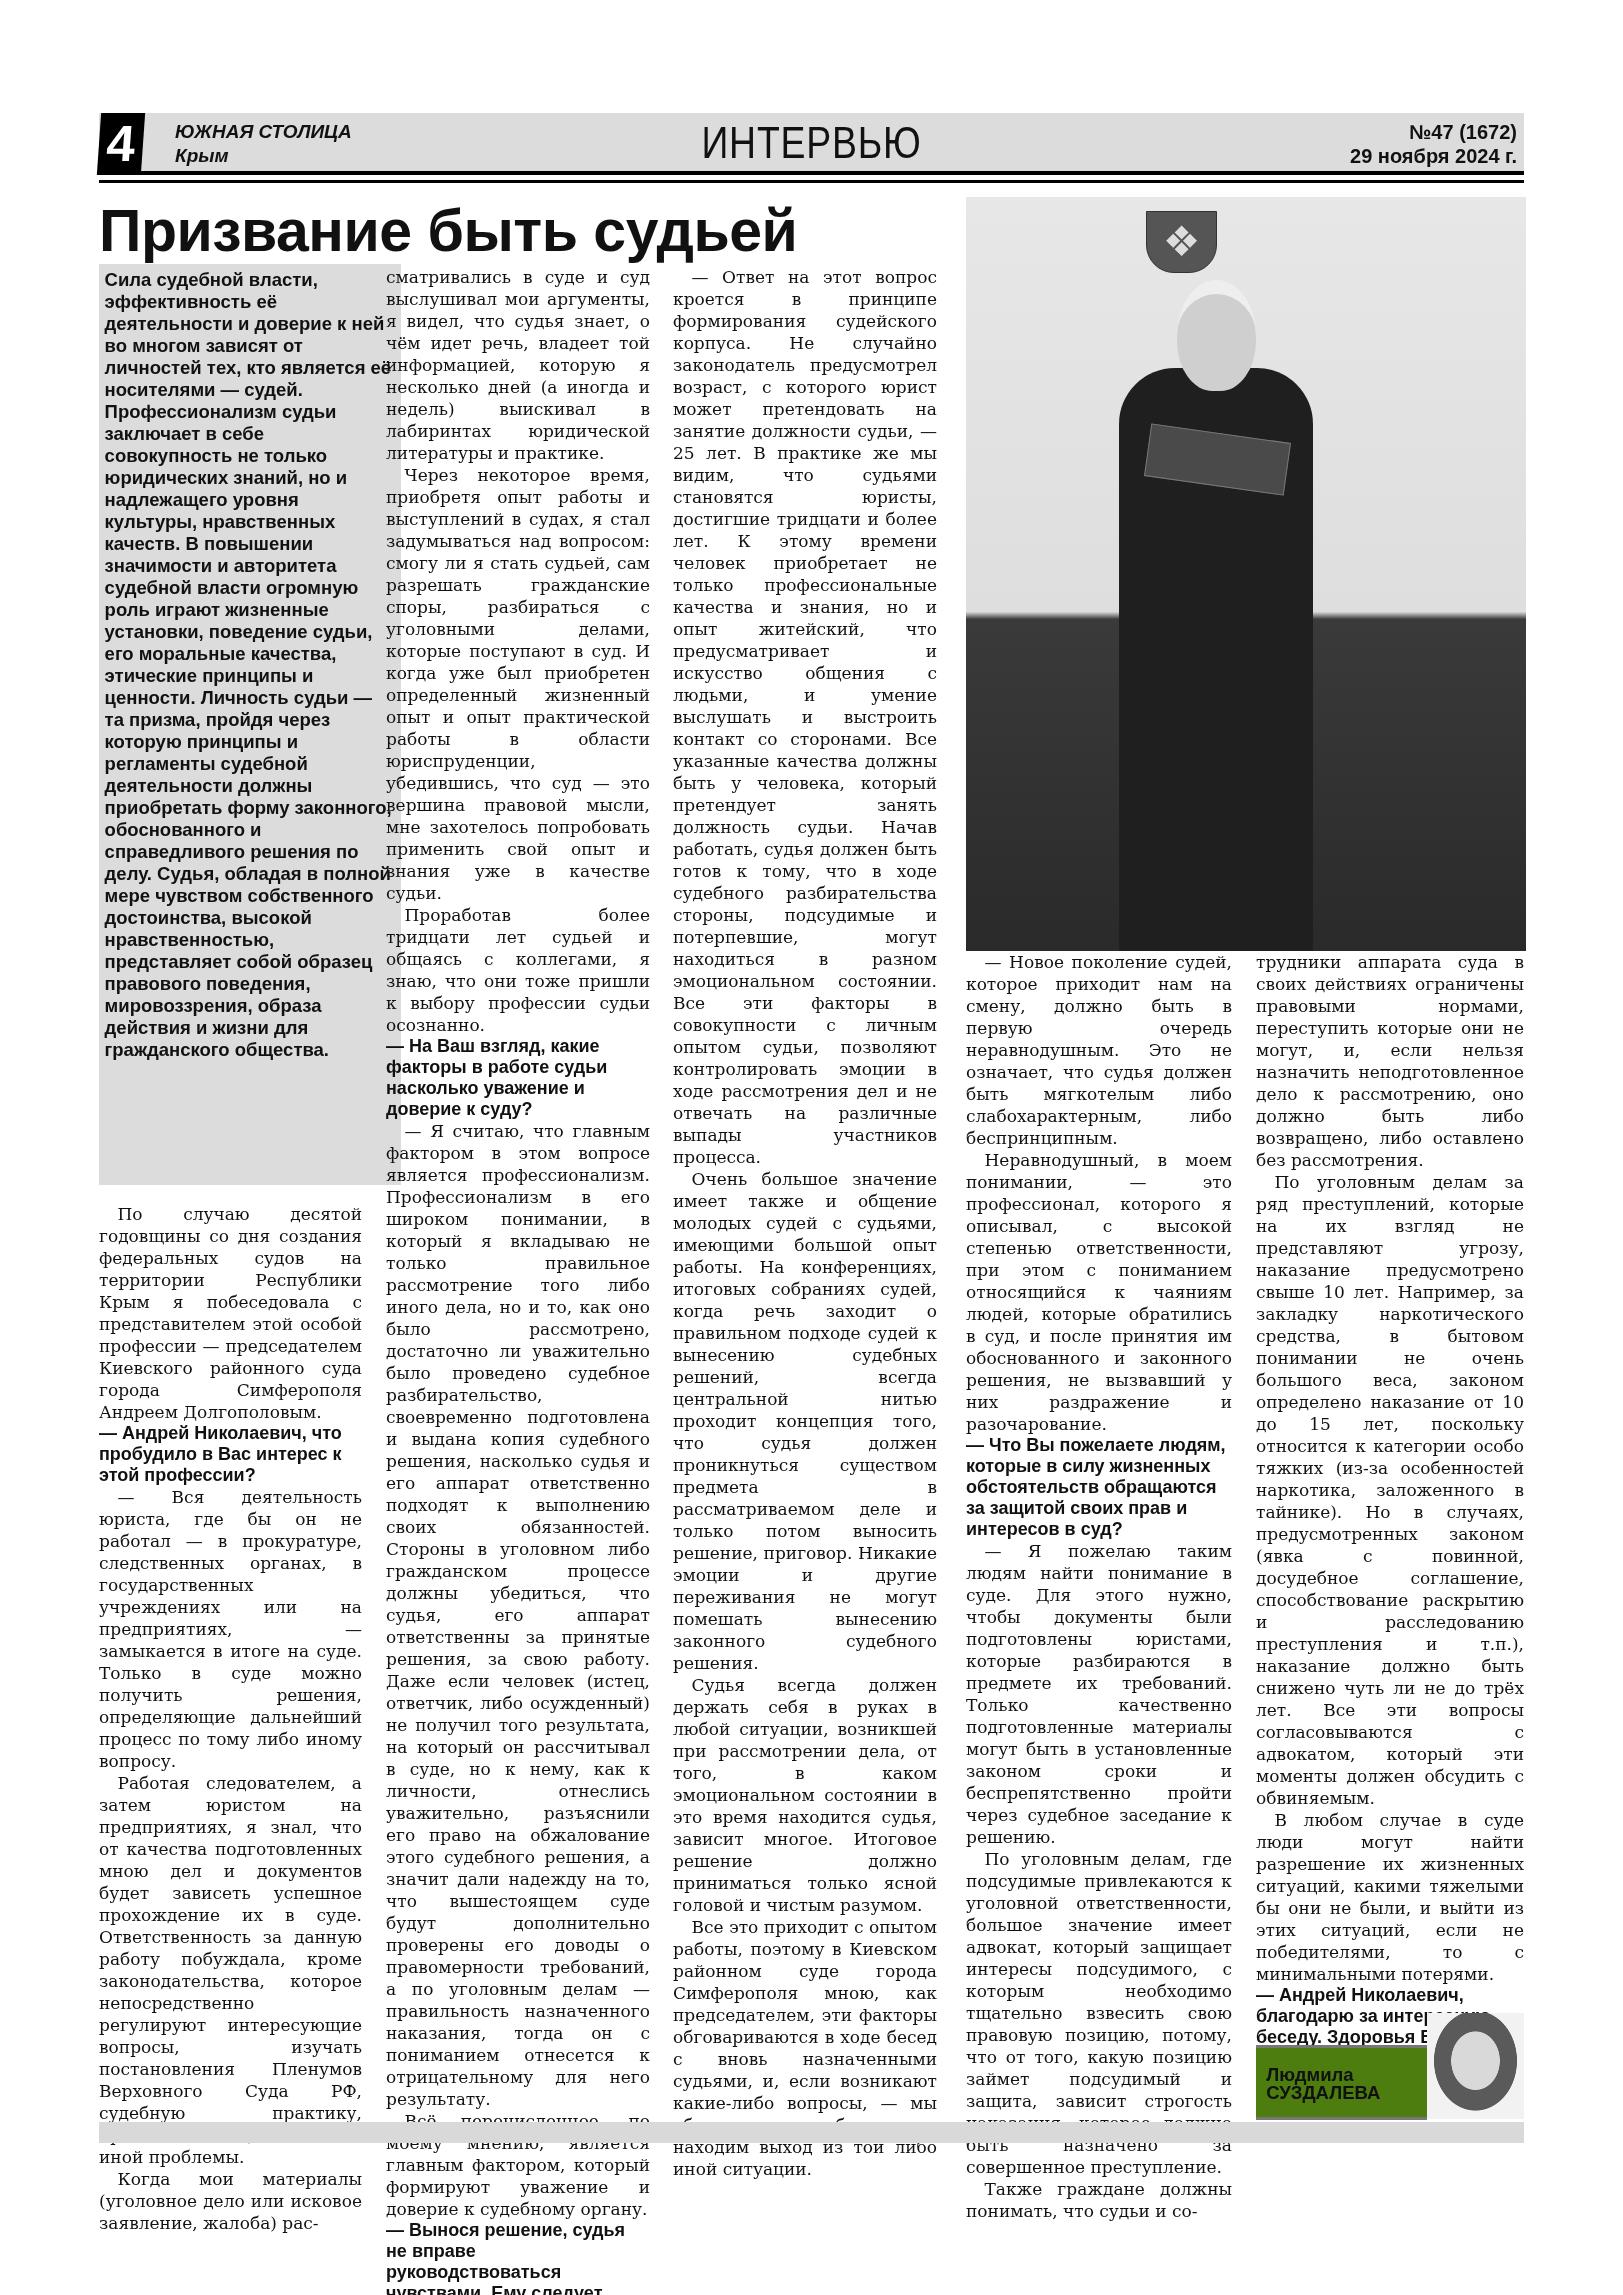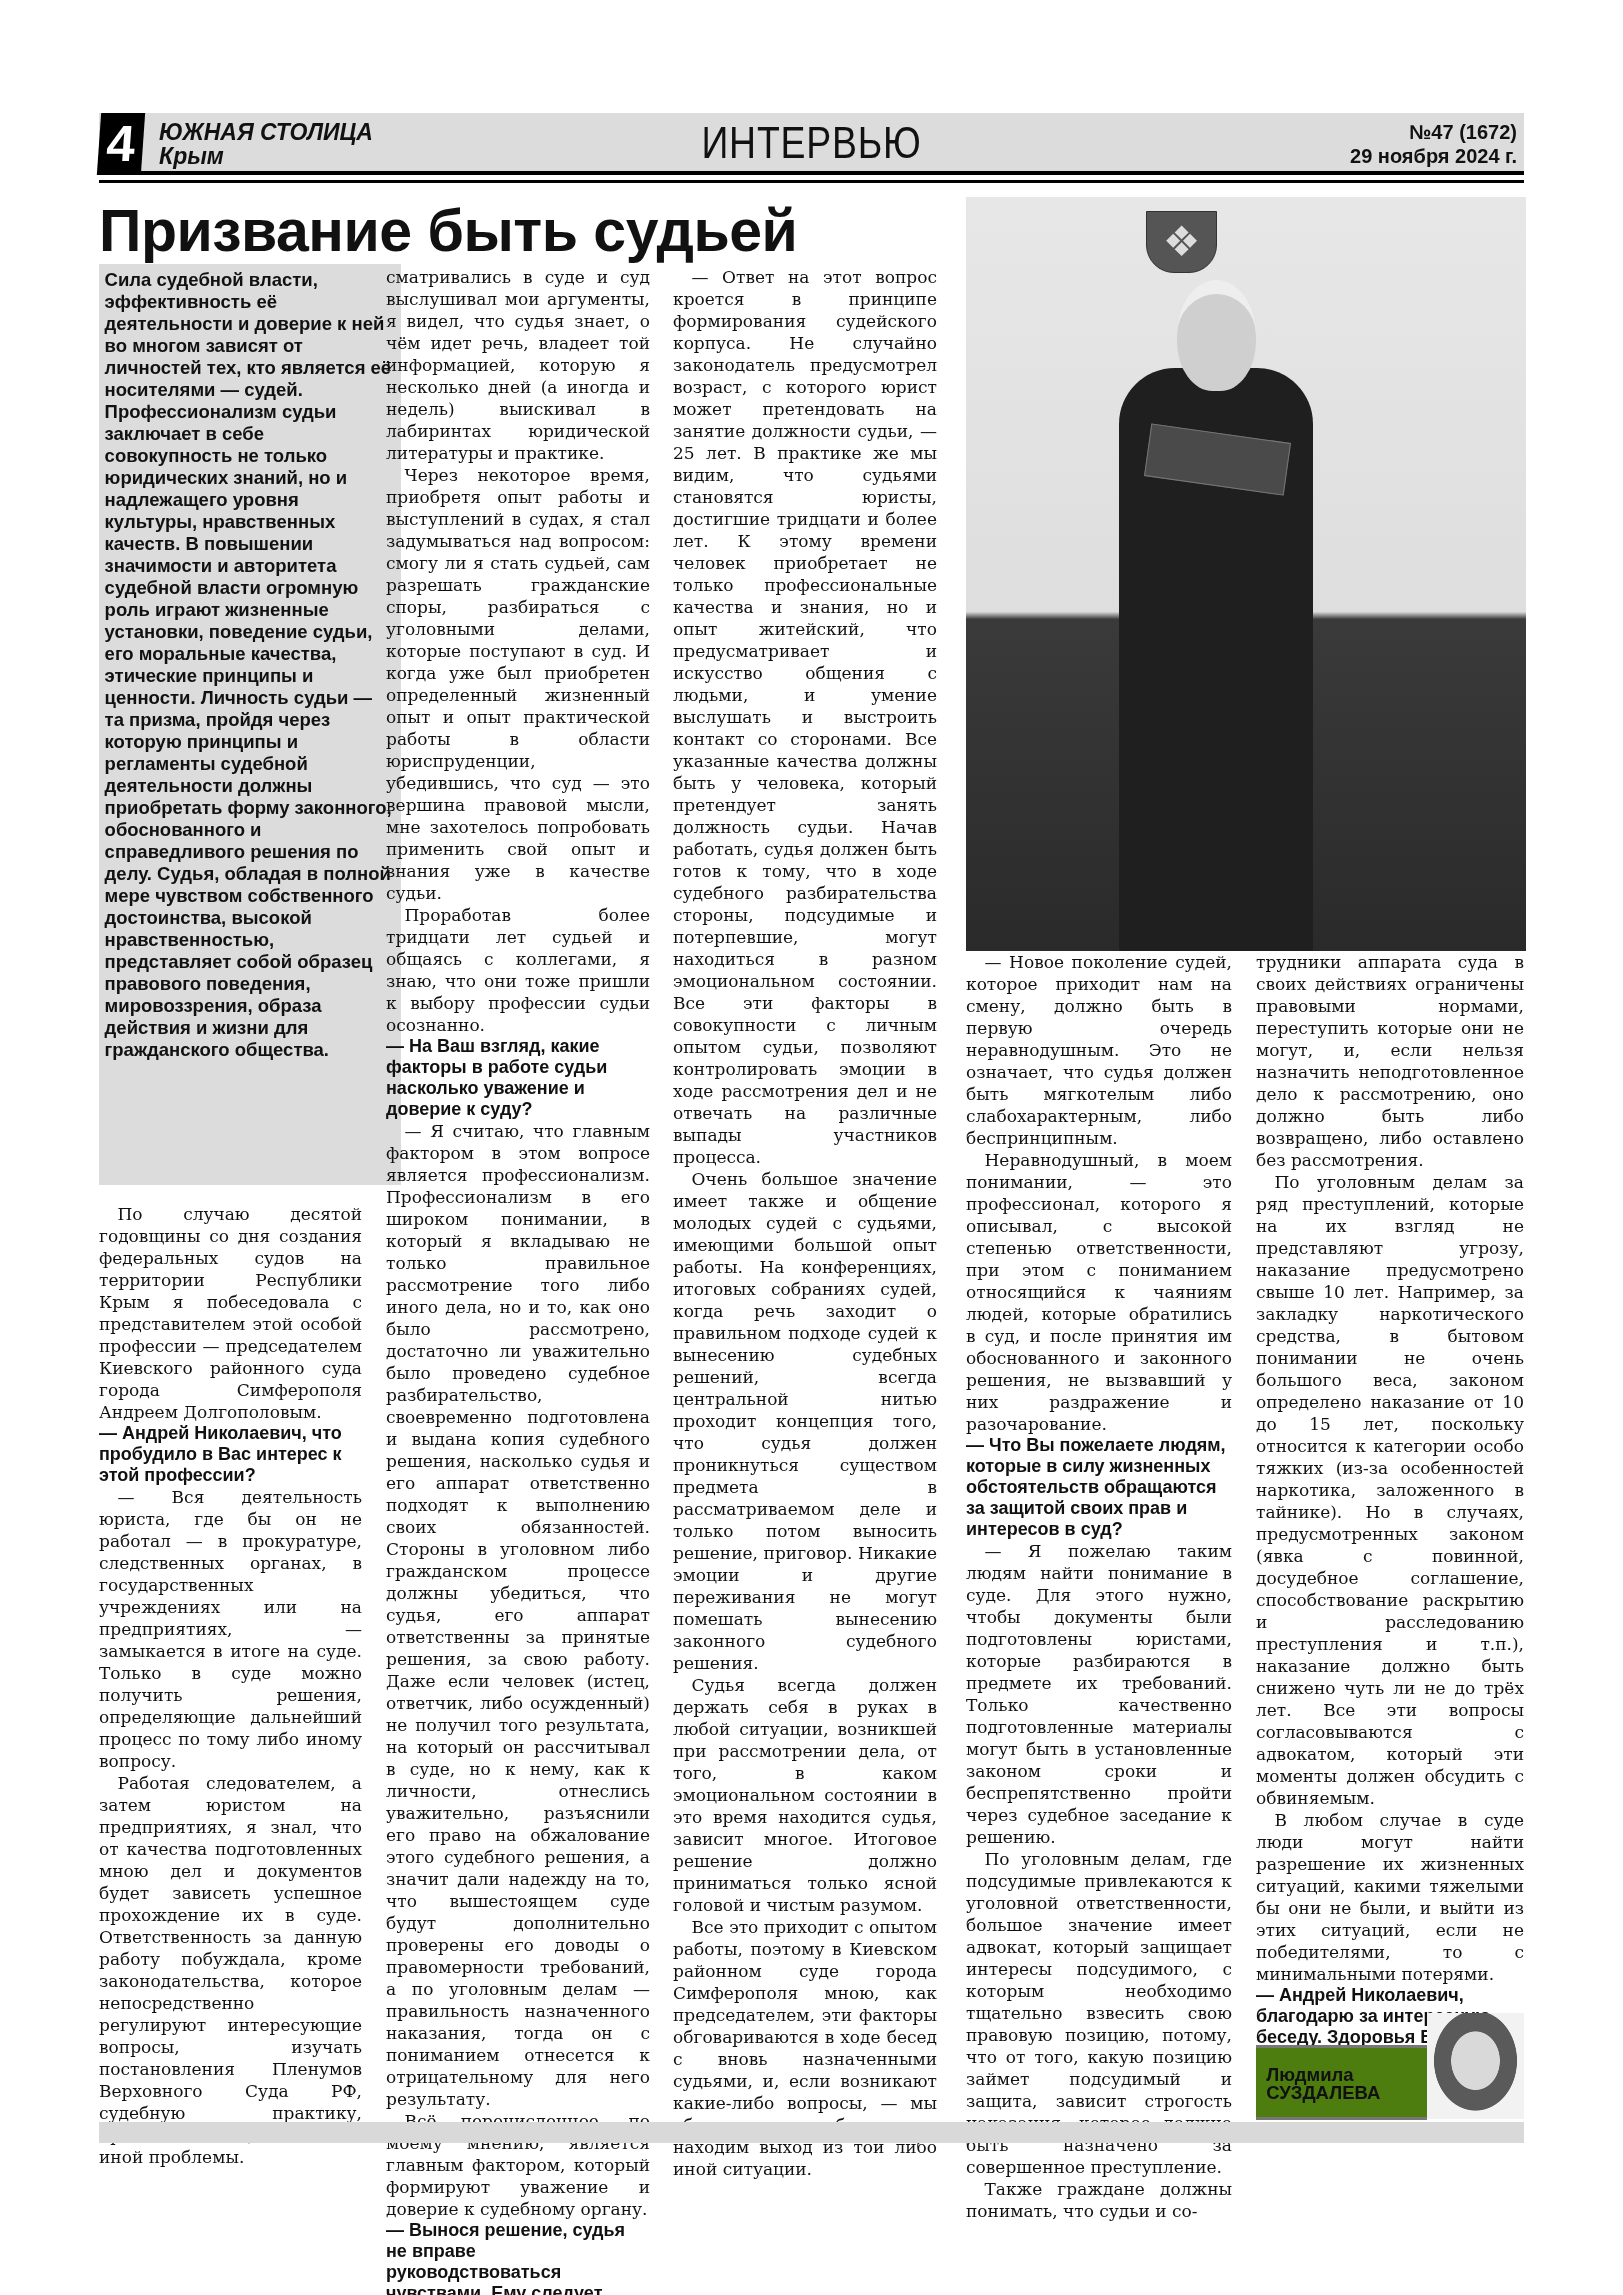--- a/index.html
+++ b/index.html
@@ -1,19 +1,19 @@
 <!DOCTYPE html>
 <html style="font-size:7.4px"><head>
 <meta charset="utf-8">
 <style>
   html, body { margin:0; padding:0; background:#ffffff; }
   body { width:1623px; height:2295px; position:relative; overflow:hidden; font-family:"DejaVu Serif", serif; color:#111; }
   .header { position:absolute; left:99px; top:113px; width:1425px; height:58px; background:#dcdcdc; border-bottom:4.6px solid #000; }
   .page-num { position:absolute; left:0; top:0; width:44px; height:62px; background:#000; color:#fff; font-family:"Liberation Sans", sans-serif; font-weight:bold; font-size:51px; line-height:62px; text-align:center; transform:skewX(-4deg); }
-  .pub { position:absolute; left:60px; top:6.5px; font-family:"Liberation Sans", sans-serif; font-weight:bold; font-style:italic; font-size:23px; line-height:24px; }
+  .pub { position:absolute; left:76px; top:6.5px; font-family:"Liberation Sans", sans-serif; font-weight:bold; font-style:italic; font-size:19px; line-height:24px; }
   .section { position:absolute; left:0; right:0; top:3.7px; text-align:center; font-family:"Liberation Sans", sans-serif; font-size:44px; line-height:51px; letter-spacing:0.9px; transform:scaleX(0.85); }
   .issue { position:absolute; right:7px; top:6.5px; text-align:right; font-family:"Liberation Sans", sans-serif; font-weight:bold; font-size:20px; line-height:24px; }
   .rule2 { position:absolute; left:99px; top:180px; width:1425px; height:2.8px; background:#000; }
   .headline { position:absolute; left:99px; top:199px; font-family:"Liberation Sans", sans-serif; font-weight:bold; font-size:59px; line-height:65px; letter-spacing:-0.5px; }
   .photo { position:absolute; left:966px; top:197px; width:560px; height:754px; background:linear-gradient(180deg,#e7e7e7 0%,#dedede 55%,#3a3a3a 56%,#2a2a2a 100%); overflow:hidden; }
   .emblem { position:absolute; left:180px; top:14px; width:69px; height:60px; background:#555; border:1.9px solid #333; border-radius:0 0 28px 28px; color:#ddd; font-size:42px; line-height:60px; text-align:center; }
   .person { position:absolute; left:153px; top:83px; width:194px; height:671px; }
   .head { position:absolute; left:58px; top:0; width:79px; height:97px; background:#cfcfcf; border-radius:50% 50% 45% 45%; border-top:14px solid #eee; }
   .robe { position:absolute; left:0; top:88px; width:194px; height:583px; background:#1f1f1f; border-radius:56px 56px 0 0; }
   .folder { position:absolute; left:28px; top:153px; width:139px; height:51px; background:#4a4a4a; transform:rotate(8deg); border:1.4px solid #777; }
@@ -59,20 +59,21 @@
 
 <div class="lead-box">
   <div class="lead">Сила судебной власти, эффективность её деятельности и доверие к ней во многом зависят от личностей тех, кто является её носителями — судей. Профессионализм судьи заключает в себе совокупность не только юридических знаний, но и надлежащего уровня культуры, нравственных качеств. В повышении значимости и авторитета судебной власти огромную роль играют жизненные установки, поведение судьи, его моральные качества, этические принципы и ценности. Личность судьи — та призма, пройдя через которую принципы и регламенты судебной деятельности должны приобретать форму законного, обоснованного и справедливого решения по делу. Судья, обладая в полной мере чувством собственного достоинства, высокой нравственностью, представляет собой образец правового поведения, мировоззрения, образа действия и жизни для гражданского общества.</div>
 </div>
 
 <div class="col" id="col1" style="left:99px; top:1203px; width:263px;">
     <p>По случаю десятой годовщины со дня создания федеральных судов на территории Республики Крым я побеседовала с представителем этой особой профессии — председателем Киевского районного суда города Симферополя Андреем Долгополовым.</p>
     <p class="q">— Андрей Николаевич, что пробудило в Вас интерес к этой профессии?</p>
     <p>— Вся деятельность юриста, где бы он не работал — в прокуратуре, следственных органах, в государственных учреждениях или на предприятиях, — замыкается в итоге на суде. Только в суде можно получить решения, определяющие дальнейший процесс по тому либо иному вопросу.</p>
     <p>Работая следователем, а затем юристом на предприятиях, я знал, что от качества подготовленных мною дел и документов будет зависеть успешное прохождение их в суде. Ответственность за данную работу побуждала, кроме законодательства, которое непосредственно регулируют интересующие вопросы, изучать постановления Пленумов Верховного Суда РФ, судебную практику, правовые позиции той или иной проблемы.</p>
+    <p>Когда мои материалы (уголовное дело или исковое заявление, жалоба) рас-</p>
   </div>
 <div class="col" id="col2" style="left:386px; top:266px; width:264px;">
     <p style="text-indent: 0px;">сматривались в суде и суд выслушивал мои аргументы, я видел, что судья знает, о чём идет речь, владеет той информацией, которую я несколько дней (а иногда и недель) выискивал в лабиринтах юридической литературы и практике.</p>
     <p>Через некоторое время, приобретя опыт работы и выступлений в судах, я стал задумываться над вопросом: смогу ли я стать судьей, сам разрешать гражданские споры, разбираться с уголовными делами, которые поступают в суд. И когда уже был приобретен определенный жизненный опыт и опыт практической работы в области юриспруденции, убедившись, что суд — это вершина правовой мысли, мне захотелось попробовать применить свой опыт и знания уже в качестве судьи.</p>
     <p>Проработав более тридцати лет судьей и общаясь с коллегами, я знаю, что они тоже пришли к выбору профессии судьи осознанно.</p>
     <p class="q">— На Ваш взгляд, какие факторы в работе судьи насколько уважение и доверие к суду?</p>
     <p>— Я считаю, что главным фактором в этом вопросе является профессионализм. Профессионализм в его широком понимании, в который я вкладываю не только правильное рассмотрение того либо иного дела, но и то, как оно было рассмотрено, достаточно ли уважительно было проведено судебное разбирательство, своевременно подготовлена и выдана копия судебного решения, насколько судья и его аппарат ответственно подходят к выполнению своих обязанностей. Стороны в уголовном либо гражданском процессе должны убедиться, что судья, его аппарат ответственны за принятые решения, за свою работу. Даже если человек (истец, ответчик, либо осужденный) не получил того результата, на который он рассчитывал в суде, но к нему, как к личности, отнеслись уважительно, разъяснили его право на обжалование этого судебного решения, а значит дали надежду на то, что вышестоящем суде будут дополнительно проверены его доводы о правомерности требований, а по уголовным делам — правильность назначенного наказания, тогда он с пониманием отнесется к отрицательному для него результату.</p>
     <p>Всё перечисленное, по моему мнению, является главным фактором, который формируют уважение и доверие к судебному органу.</p>
     <p class="q">— Вынося решение, судья не вправе руководствоваться чувствами. Ему следует сохранять холодную голову и профессиональное досто-</p>
   </div>

